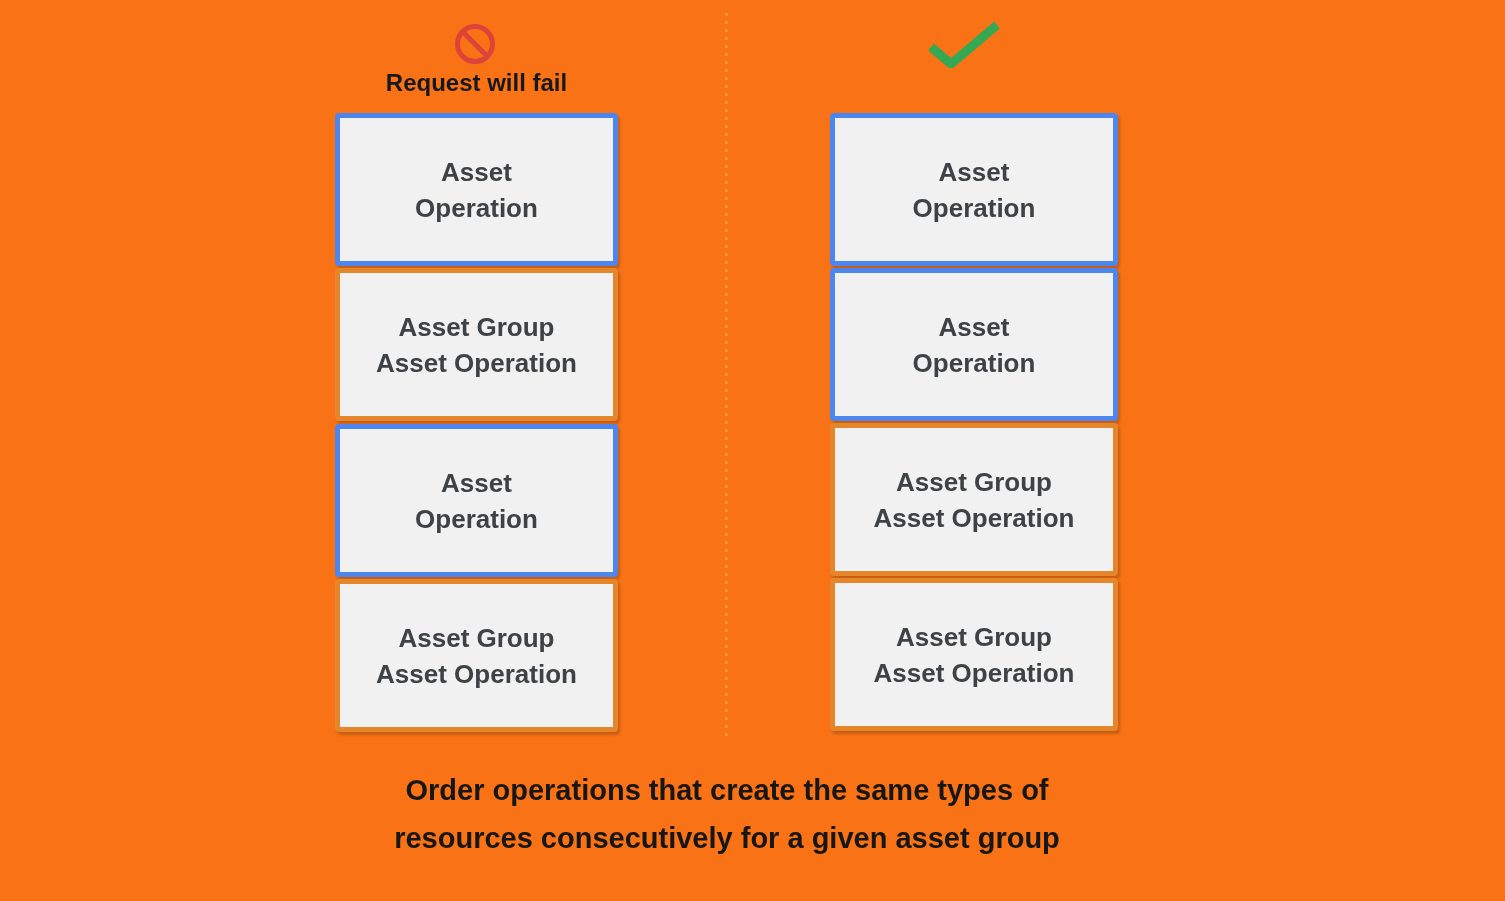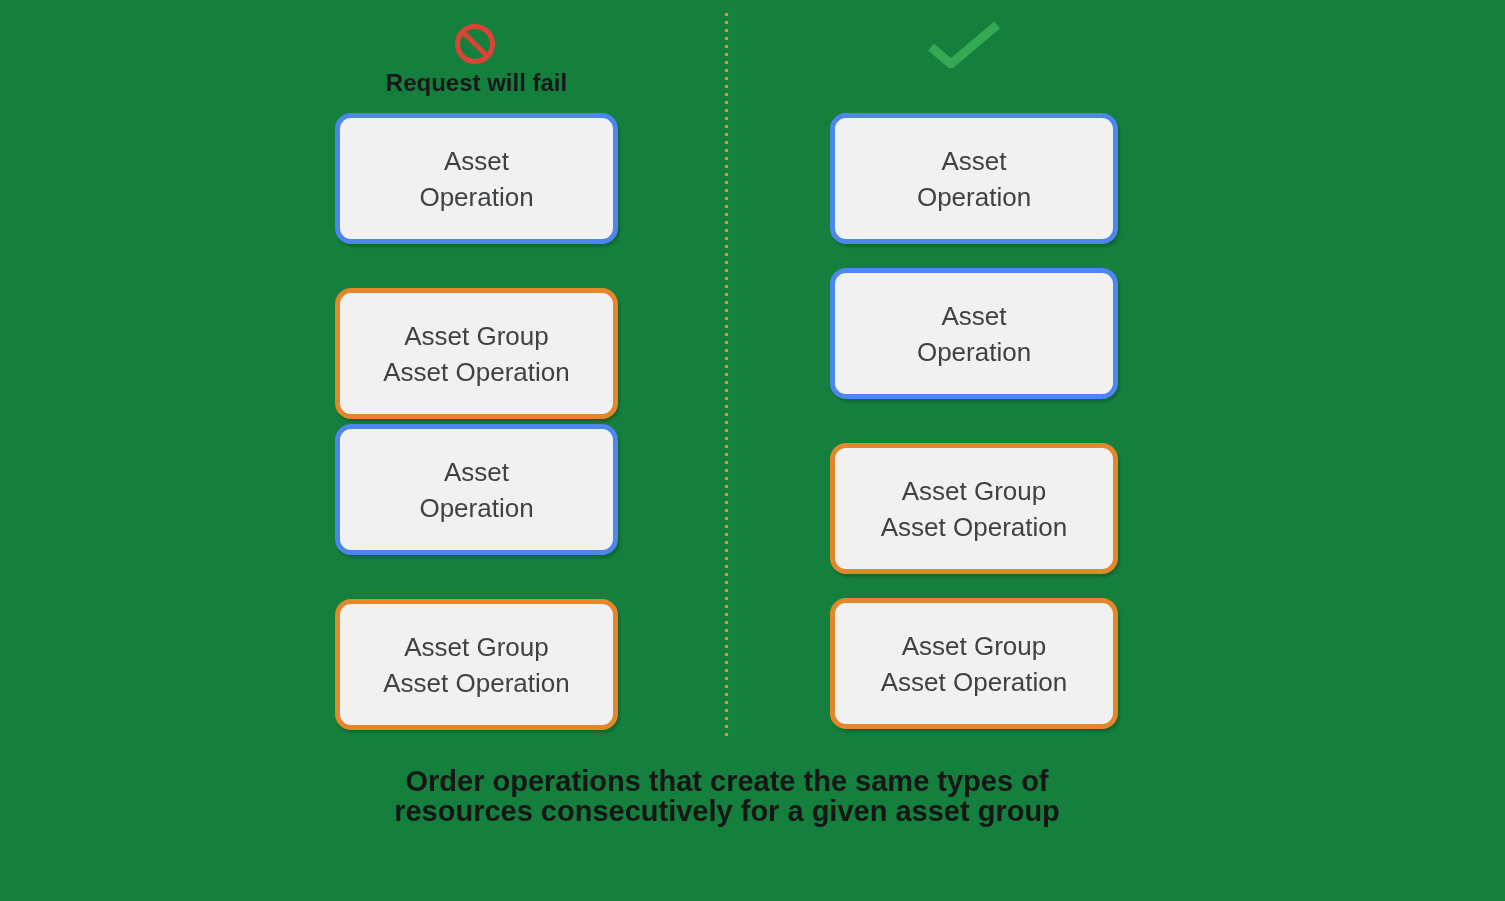--- a/index.html
+++ b/index.html
@@ -1,75 +1,75 @@
 <!DOCTYPE html>
 <html><head>
 <meta charset="utf-8">
 <style>
   html, body { margin: 0; padding: 0; background: #ffffff; }
   .canvas {
     position: relative;
     width: 1505px;
     height: 901px;
-    background: #15803d;
+    background: #f97316;
     font-family: "Liberation Sans", sans-serif;
     overflow: hidden;
   }
   .icon { position: absolute; }
   .prohibition-icon { left: 454px; top: 23px; width: 42px; height: 42px; }
   .checkmark-icon  { left: 926px; top: 20px; width: 76px; height: 48px; }
   .header-label {
     position: absolute;
     top: 68px;
     text-align: center;
     font-weight: bold;
     font-size: 24px;
     line-height: 30px;
     color: #17181a;
   }
   .header-fail    { left: 335px; width: 283px; }
   .header-succeed { left: 820px; width: 308px; }
   .box {
     position: absolute;
     box-sizing: border-box;
-    height: 131px;
+    height: 153px;
     background: #F1F1F1;
-    border-radius: 16px;
+    border-radius: 4px;
     display: flex;
     align-items: center;
     justify-content: center;
     text-align: center;
-    font-weight: normal;
+    font-weight: bold;
     font-size: 26px;
     line-height: 36px;
     color: #3F4245;
     white-space: pre-line;
     box-shadow: 2px 3px 3px rgba(0,0,0,0.20);
   }
   .box.blue   { border: 5px solid #4D86EE; }
-  .box.orange { border: 5px solid #E6862A; margin-top: 20px; }
+  .box.orange { border: 5px solid #E6862A; }
   .col-left  { left: 335px; width: 283px; }
   .col-right { left: 830px; width: 288px; }
   .divider {
     position: absolute;
     left: 725px;
     top: 13px;
     width: 3px;
     height: 725px;
     background: repeating-linear-gradient(to bottom, #E8952F 0 3px, transparent 3px 8px);
   }
   .caption {
     position: absolute;
     left: 200px;
     top: 766px;
     width: 1054px;
     text-align: center;
     font-weight: bold;
     font-size: 29px;
-    line-height: 30px;
+    line-height: 48px;
     color: #161616;
     white-space: pre-line;
   }
 </style>
 </head>
 <body>
 
 <div class="canvas">
 
   <span class="icon prohibition-icon">

